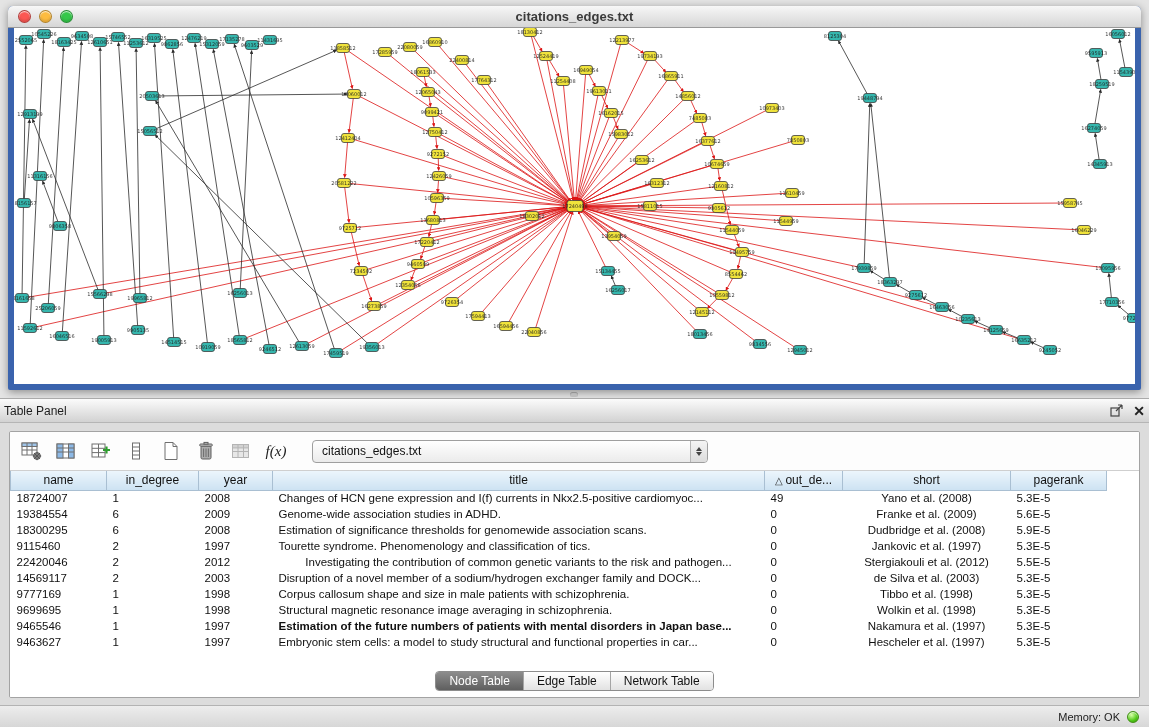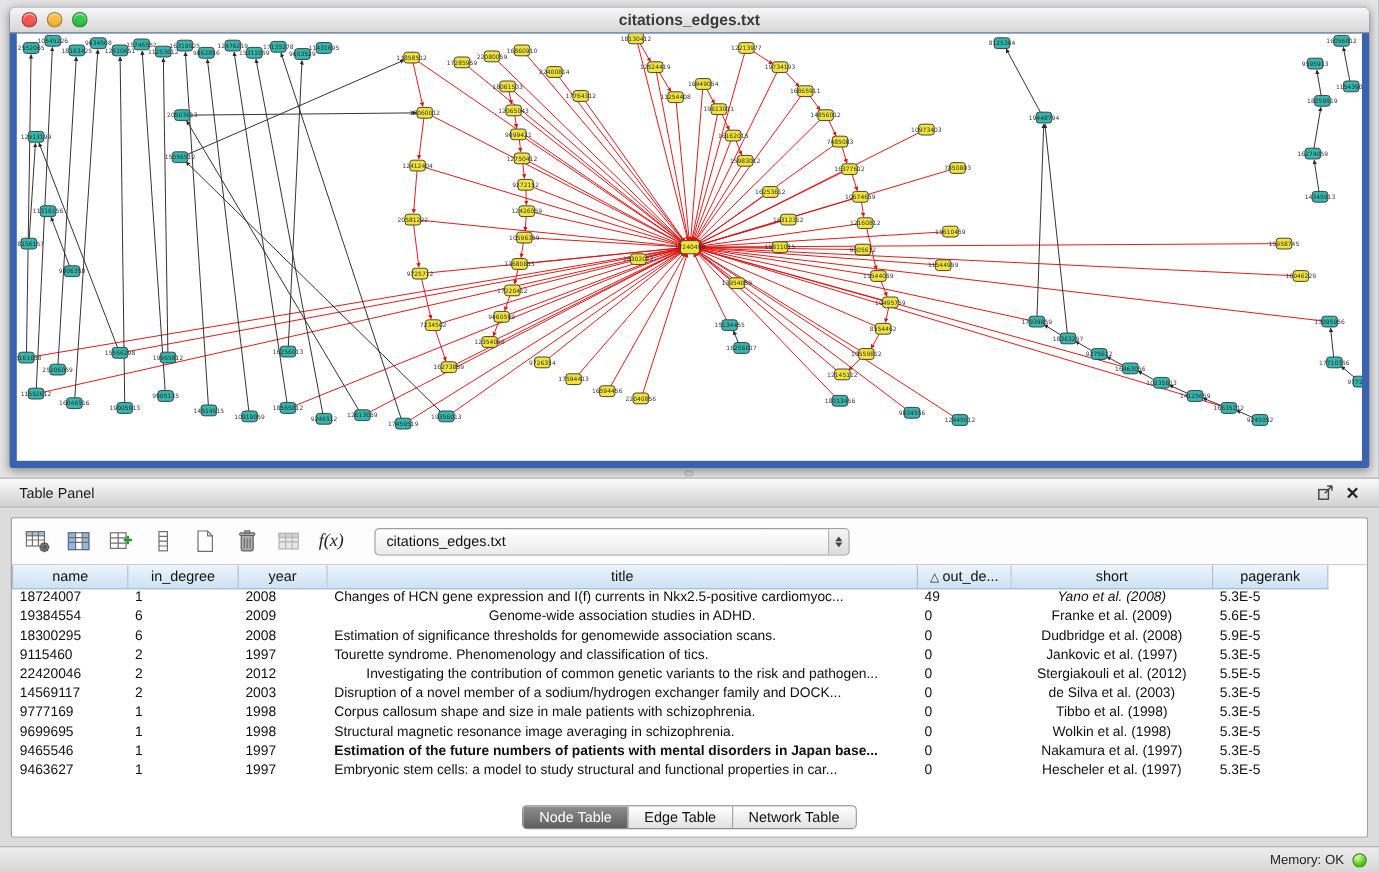--- a/index.html
+++ b/index.html
@@ -39,21 +39,21 @@
     border-radius:3px; background:#bdbdbd; box-shadow:inset 0 1px 1px rgba(0,0,0,.25); }
 
   
   .table-panel {
     position:absolute; left:0; top:398px; width:1149px; height:307px;
     background:#dcdcdc; border-top:1px solid #aaa;
   }
   .panel-header {
     height:24px; background:linear-gradient(#fbfbfb,#d2d2d2);
     border-bottom:1px solid #b5b5b5; display:flex; align-items:center;
-    padding:0 16px; font-size:12px; color:#1d1d1d;justify-content:center;
+    padding:0 4px; font-size:12px; color:#1d1d1d;justify-content:center;
   }
   .panel-header .spacer { flex:1; }
   .hdr-icon { margin-left:10px; cursor:default; display:flex; align-items:center; }
   .close-x { font-size:14px; font-weight:bold; color:#222; line-height:1; }
 
   .panel-card {
     position:absolute; left:9px; right:9px; top:32px; bottom:7px;
     background:#fff; border:1px solid #a3a3a3; border-radius:2px;
     display:flex; flex-direction:column; overflow:hidden;
   }
@@ -615,28 +615,28 @@
               <th>pagerank</th>
             </tr>
           </thead>
         <tbody id="table-body">
             <tr>
               <td style="text-align: left;">18724007</td>
               <td style="text-align: left;">1</td>
               <td style="text-align: left;">2008</td>
               <td style="text-align: left;">Changes of HCN gene expression and I(f) currents in Nkx2.5-positive cardiomyoc...</td>
               <td style="text-align: left;">49</td>
-              <td style="text-align: center; font-style: italic;">Yano et al. (2008)</td>
+              <td style="text-align: center;">Yano et al. (2008)</td>
               <td style="text-align: left;">5.3E-5</td>
             </tr>
             <tr>
               <td style="text-align: left;">19384554</td>
               <td style="text-align: left;">6</td>
               <td style="text-align: left;">2009</td>
-              <td style="text-align: center; margin-top: 32px;">Genome-wide association studies in ADHD.</td>
+              <td style="text-align: left; margin-top: 32px;">Genome-wide association studies in ADHD.</td>
               <td style="text-align: left;">0</td>
               <td style="text-align: center;">Franke et al. (2009)</td>
               <td style="text-align: left;">5.6E-5</td>
             </tr>
             <tr>
               <td style="text-align: left;">18300295</td>
               <td style="text-align: left;">6</td>
               <td style="text-align: left;">2008</td>
               <td style="text-align: left;">Estimation of significance thresholds for genomewide association scans.</td>
               <td style="text-align: left;">0</td>

